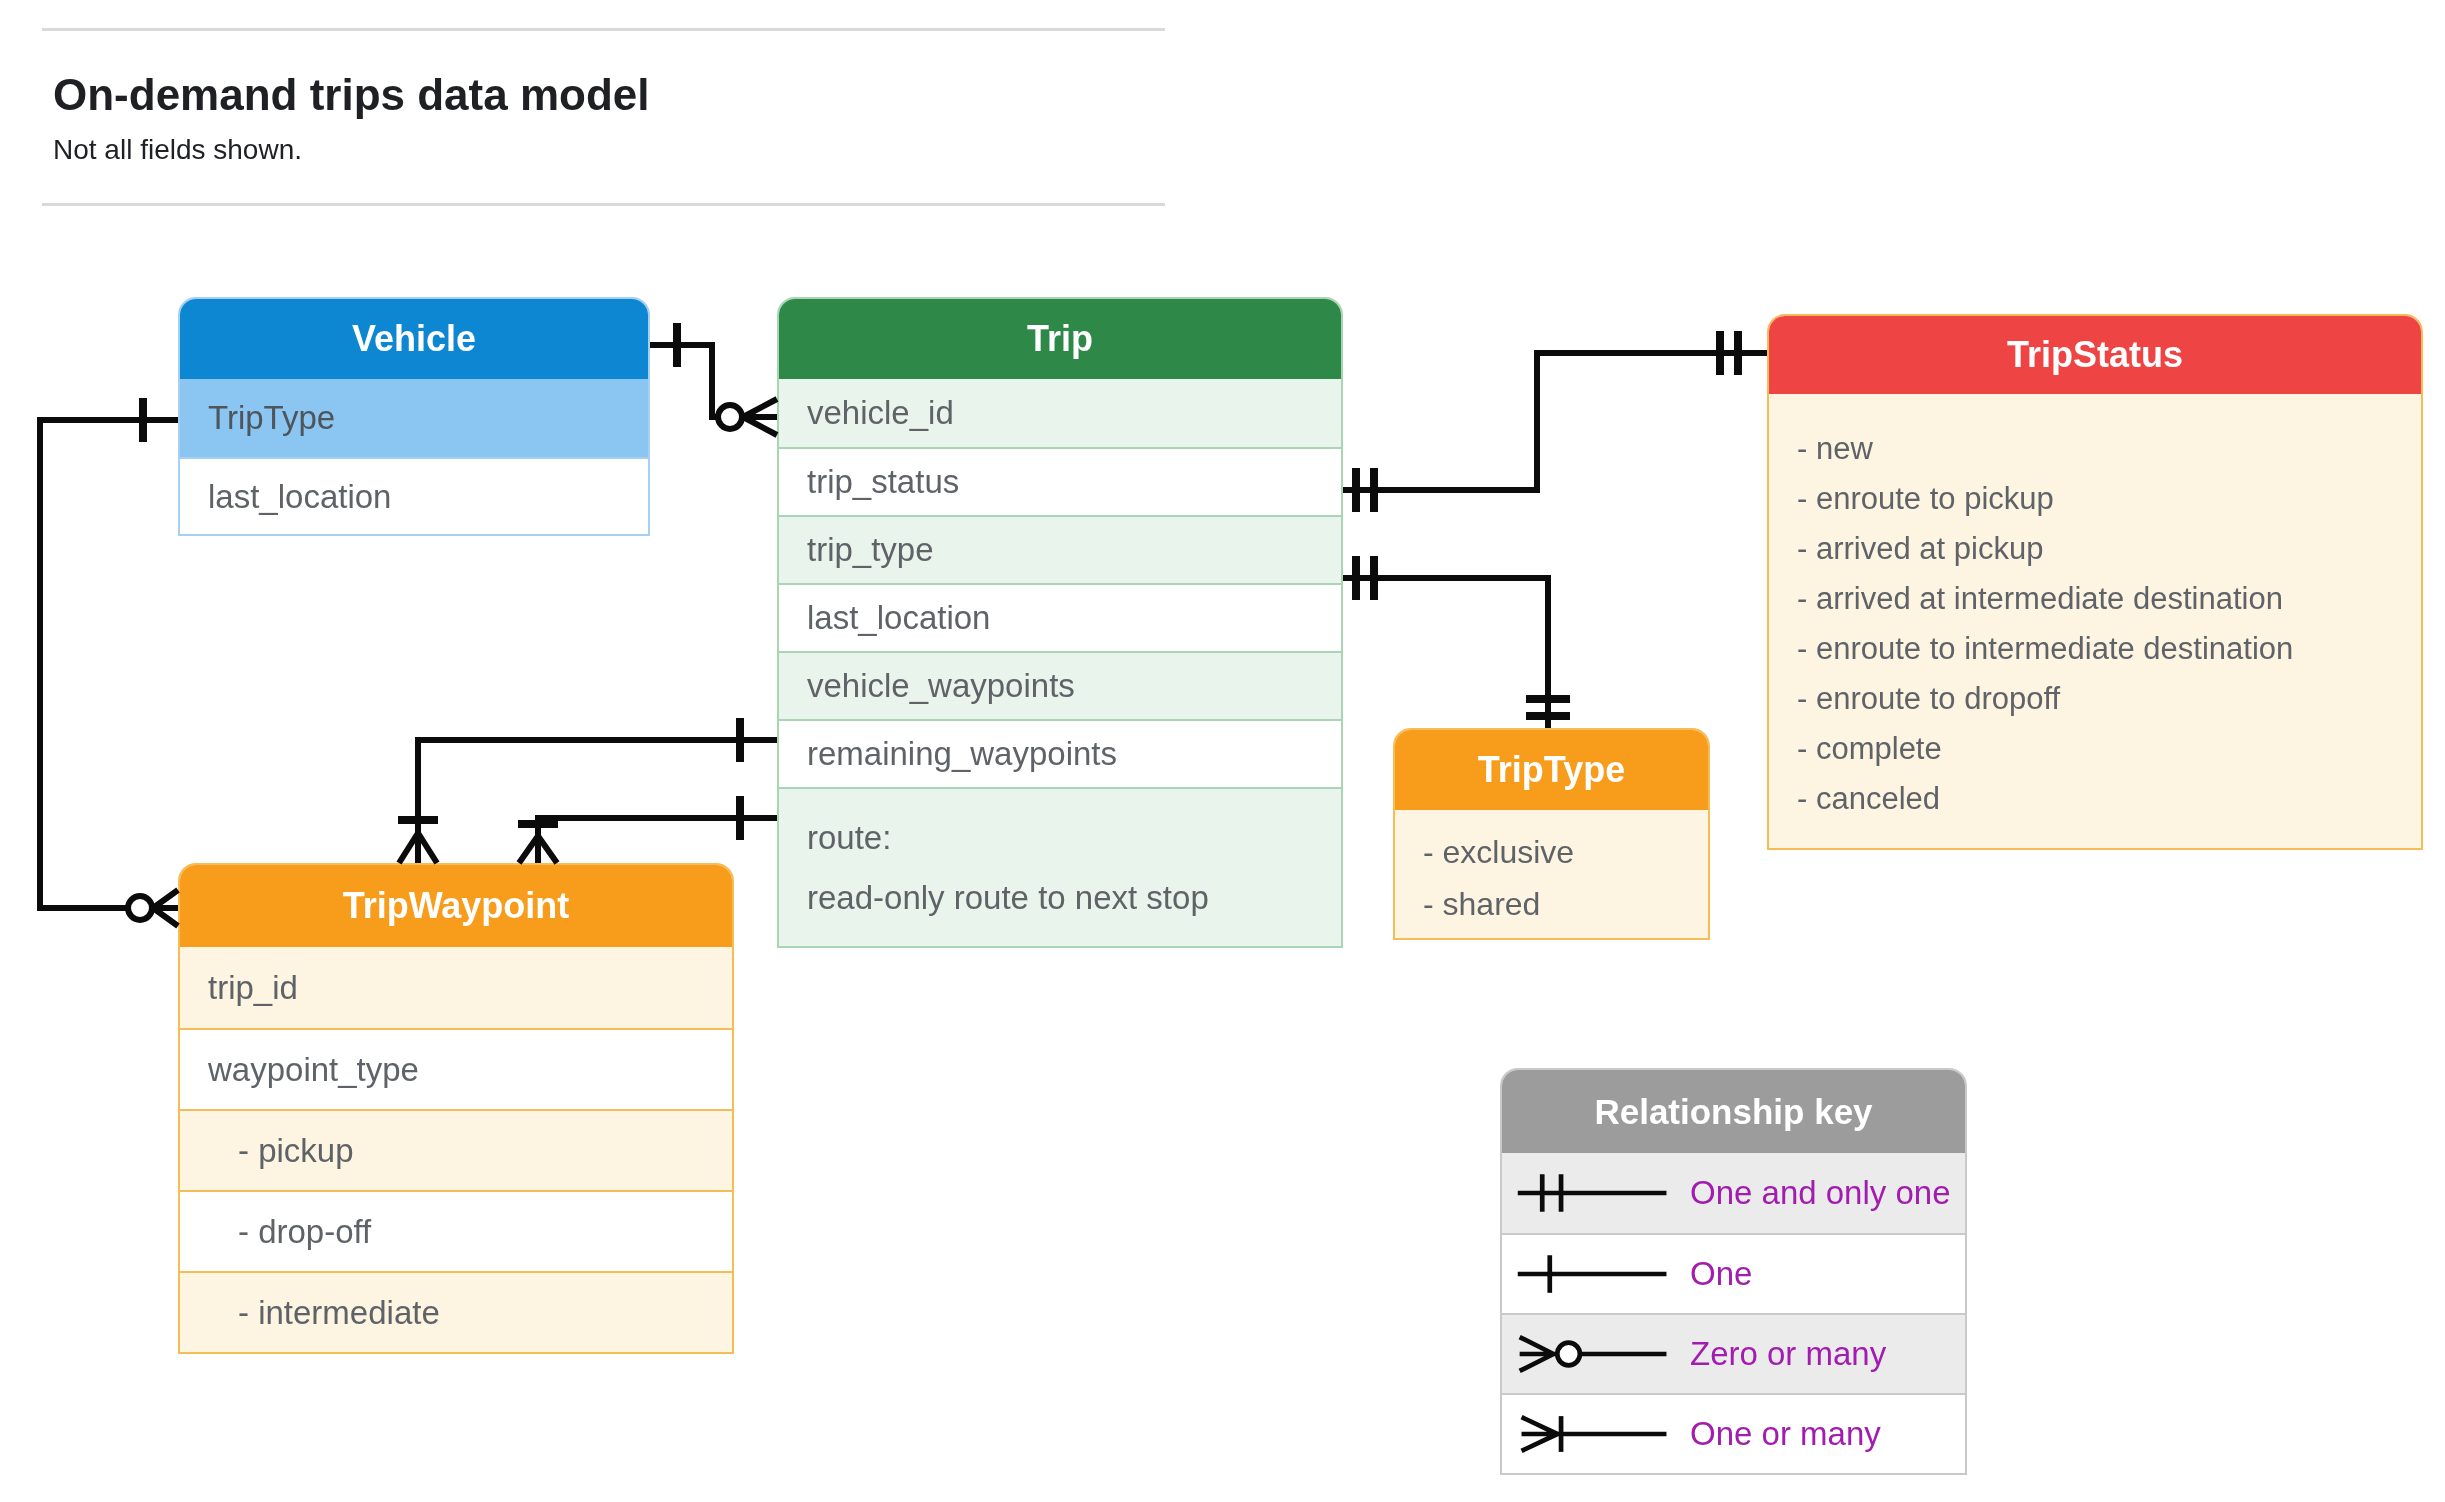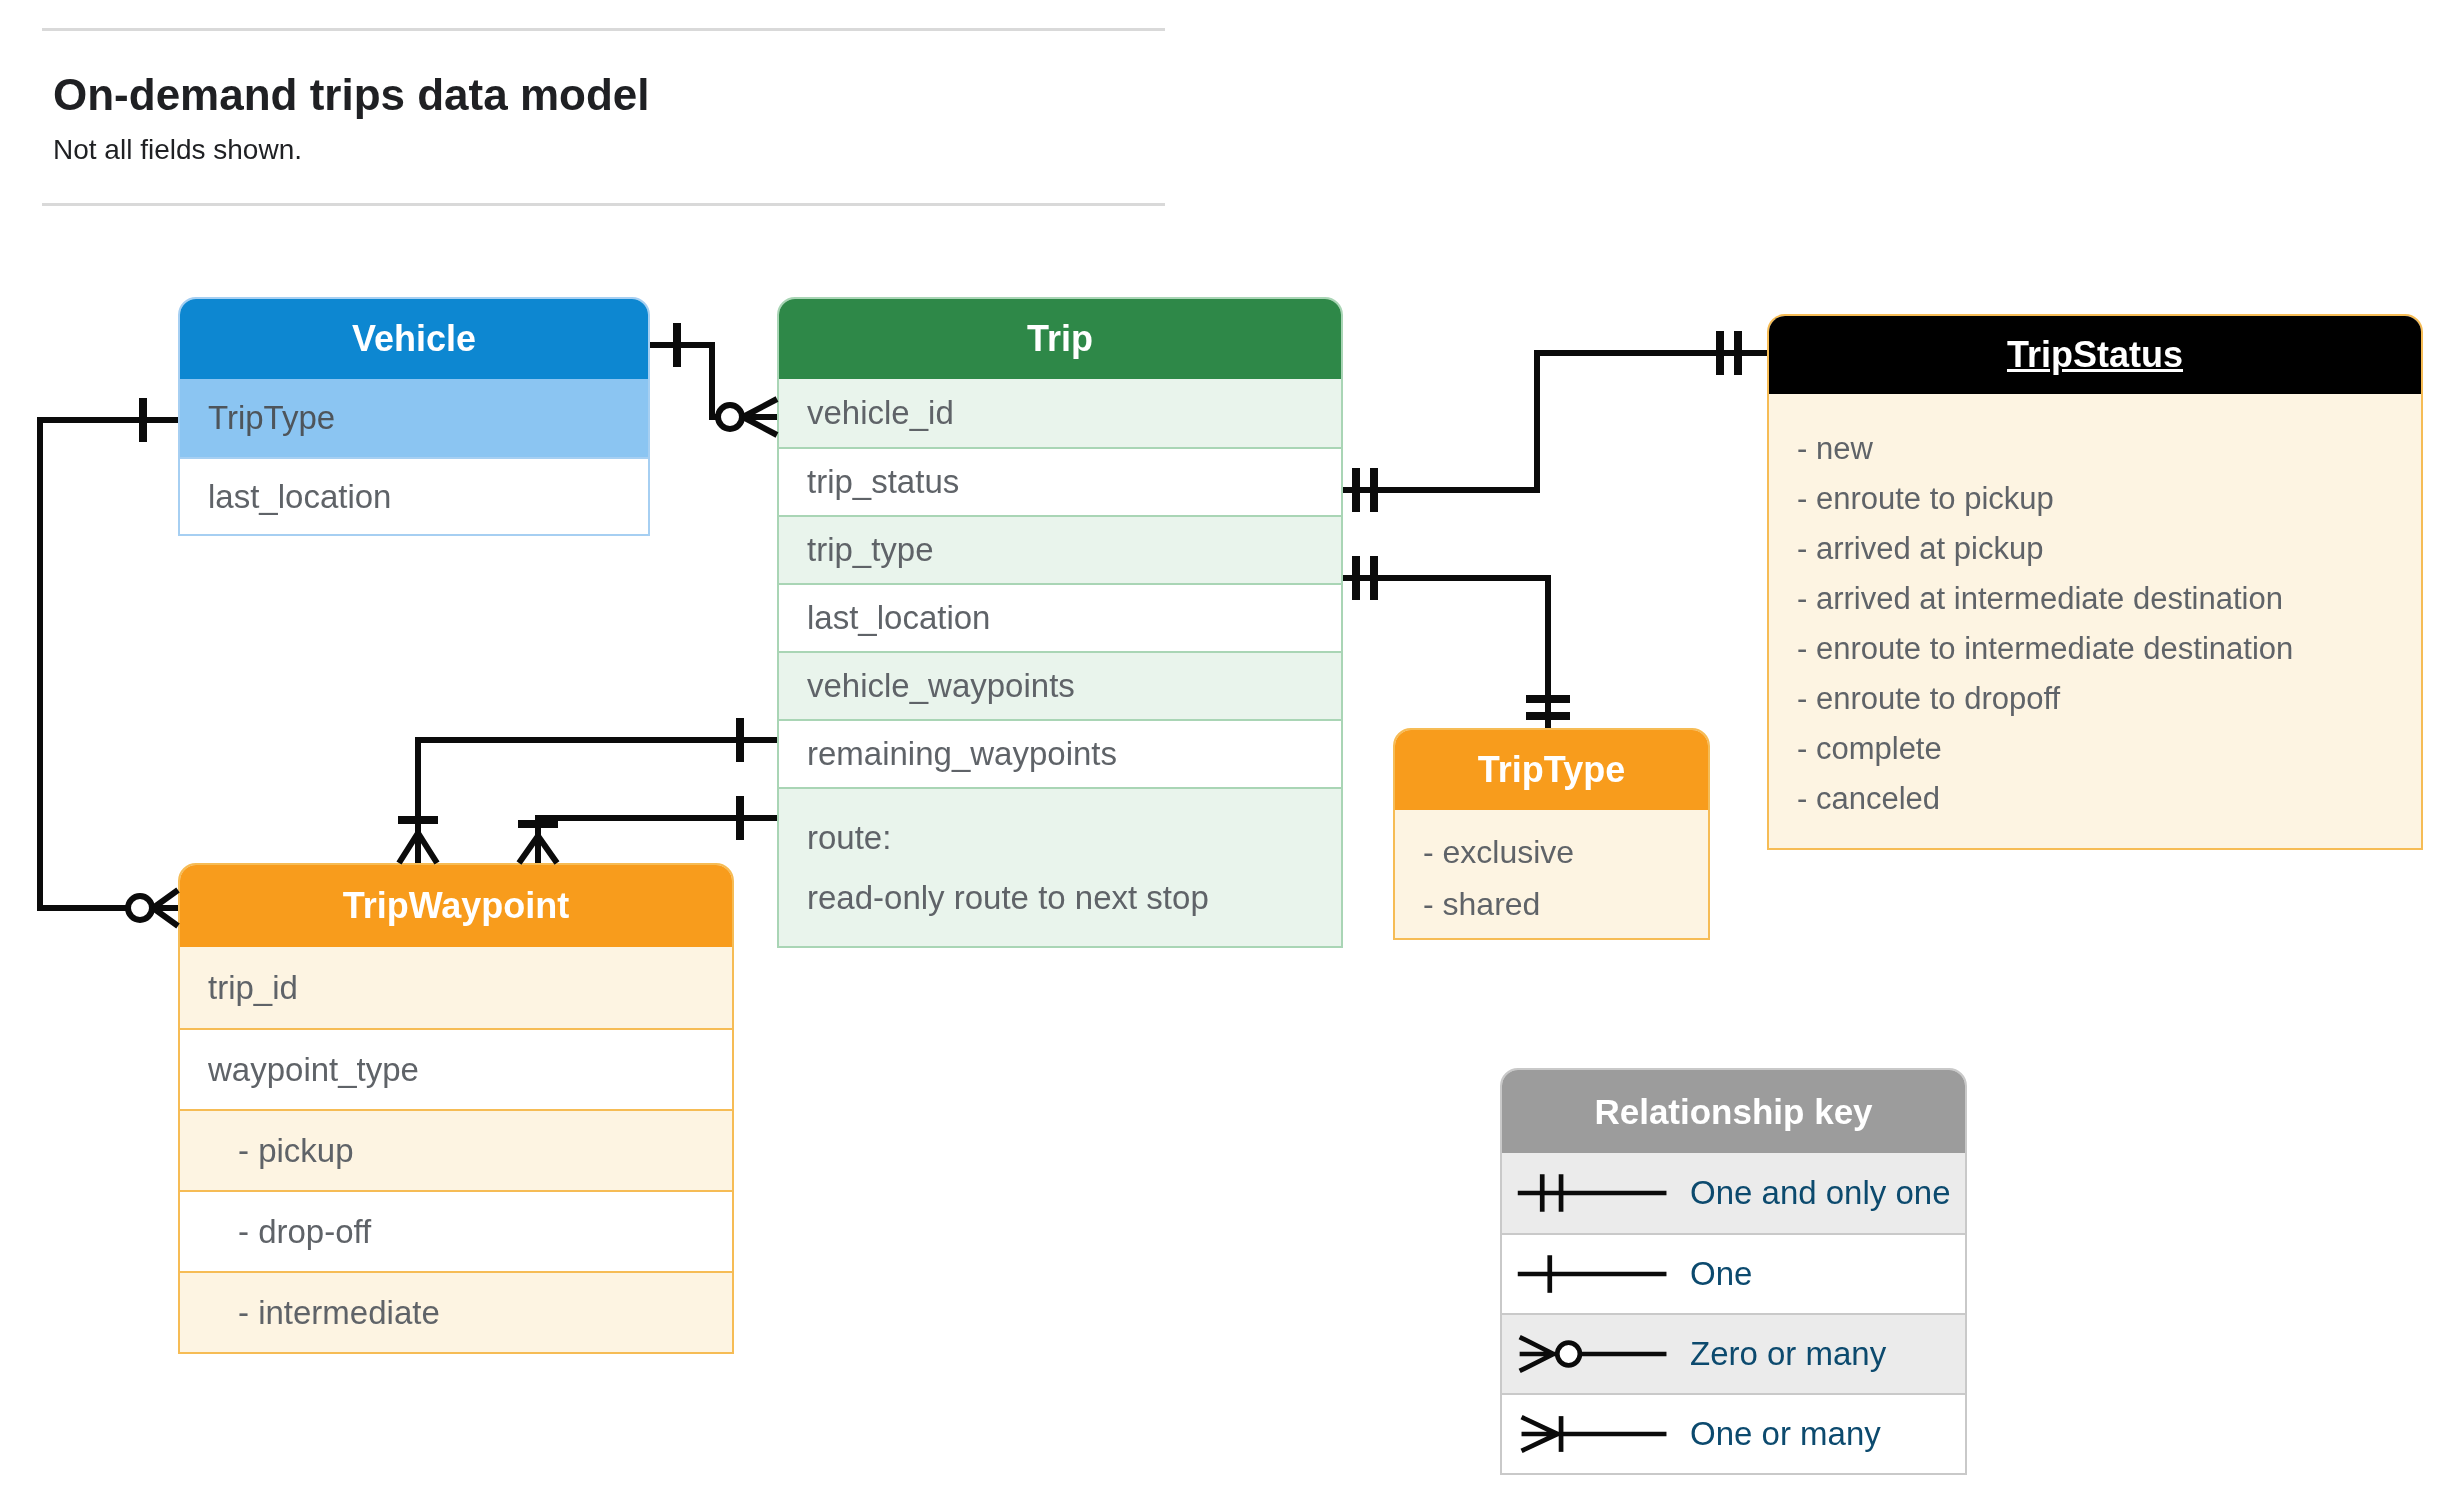--- a/index.html
+++ b/index.html
@@ -29,42 +29,42 @@
   #trip{left:777px;top:297px;width:566px;border-color:#a9d5b5;}
   #trip .ehead{height:80px;background:#2e8848;}
   #trip .row{height:68px;border-color:#a9d5b5;}
   #trip .row:nth-of-type(2){border-top:none;}
   .g-alt{background:#e9f4ec;}
   .g-wht{background:#ffffff;text-align:right;}
   #trip .row.route{height:159px;flex-direction:column;align-items:flex-start;justify-content:center;gap:22px;}
 
   
   #tripstatus{left:1767px;top:314px;width:656px;border-color:#f6bc55;}
-  #tripstatus .ehead{height:78px;background:#000000;text-decoration:underline;}
+  #tripstatus .ehead{height:78px;background:#ef4444;}
   #tripstatus .listbody{height:454px;background:#fdf4e2;padding:30px 20px 0 28px;}
   #tripstatus .listbody div{line-height:50px;}
 
   
   #triptype{left:1393px;top:728px;width:317px;border-color:#f6bc55;}
   #triptype .ehead{height:80px;background:#f89c1c;}
   #triptype .listbody{height:128px;background:#fdf4e2;padding:16px 10px 0 28px;}
   #triptype .listbody div{line-height:52px;font-size:32px;}
 
   
   #tripwaypoint{left:178px;top:863px;width:556px;border-color:#f6bc55;}
   #tripwaypoint .ehead{height:82px;background:#f89c1c;}
   #tripwaypoint .row{height:81px;border-color:#f6bc55;}
   #tripwaypoint .row:nth-of-type(2){border-top:none;}
   .o-alt{background:#fdf4e2;}
   .o-wht{background:#ffffff;}
 
   
   #legend{left:1500px;top:1068px;width:467px;border-color:#c9c9c9;}
   #legend .ehead{height:83px;background:#9c9c9c;font-size:35px;}
-  #legend .row{height:80px;border-color:#c9c9c9;padding-left:12px;font-size:33px;color:#0c4a6e;}
+  #legend .row{height:80px;border-color:#c9c9c9;padding-left:12px;font-size:33px;color:#a21caf;}
   #legend .row:nth-of-type(2){border-top:none;}
   .k-alt{background:#ebebeb;}
   .k-wht{background:#ffffff;}
   .sym{width:160px;height:52px;flex:0 0 160px;margin-right:16px;}
   .sym path,.sym line{stroke:#0b0b0b;stroke-width:5;fill:none;}
   .sym circle{stroke:#0b0b0b;stroke-width:5;fill:#ffffff;}
 
   #wires{position:absolute;left:0;top:0;z-index:6;pointer-events:none;}
   #wires path{stroke:#0b0b0b;stroke-width:6;fill:none;}
   #wires path.tick{stroke-width:8;}

